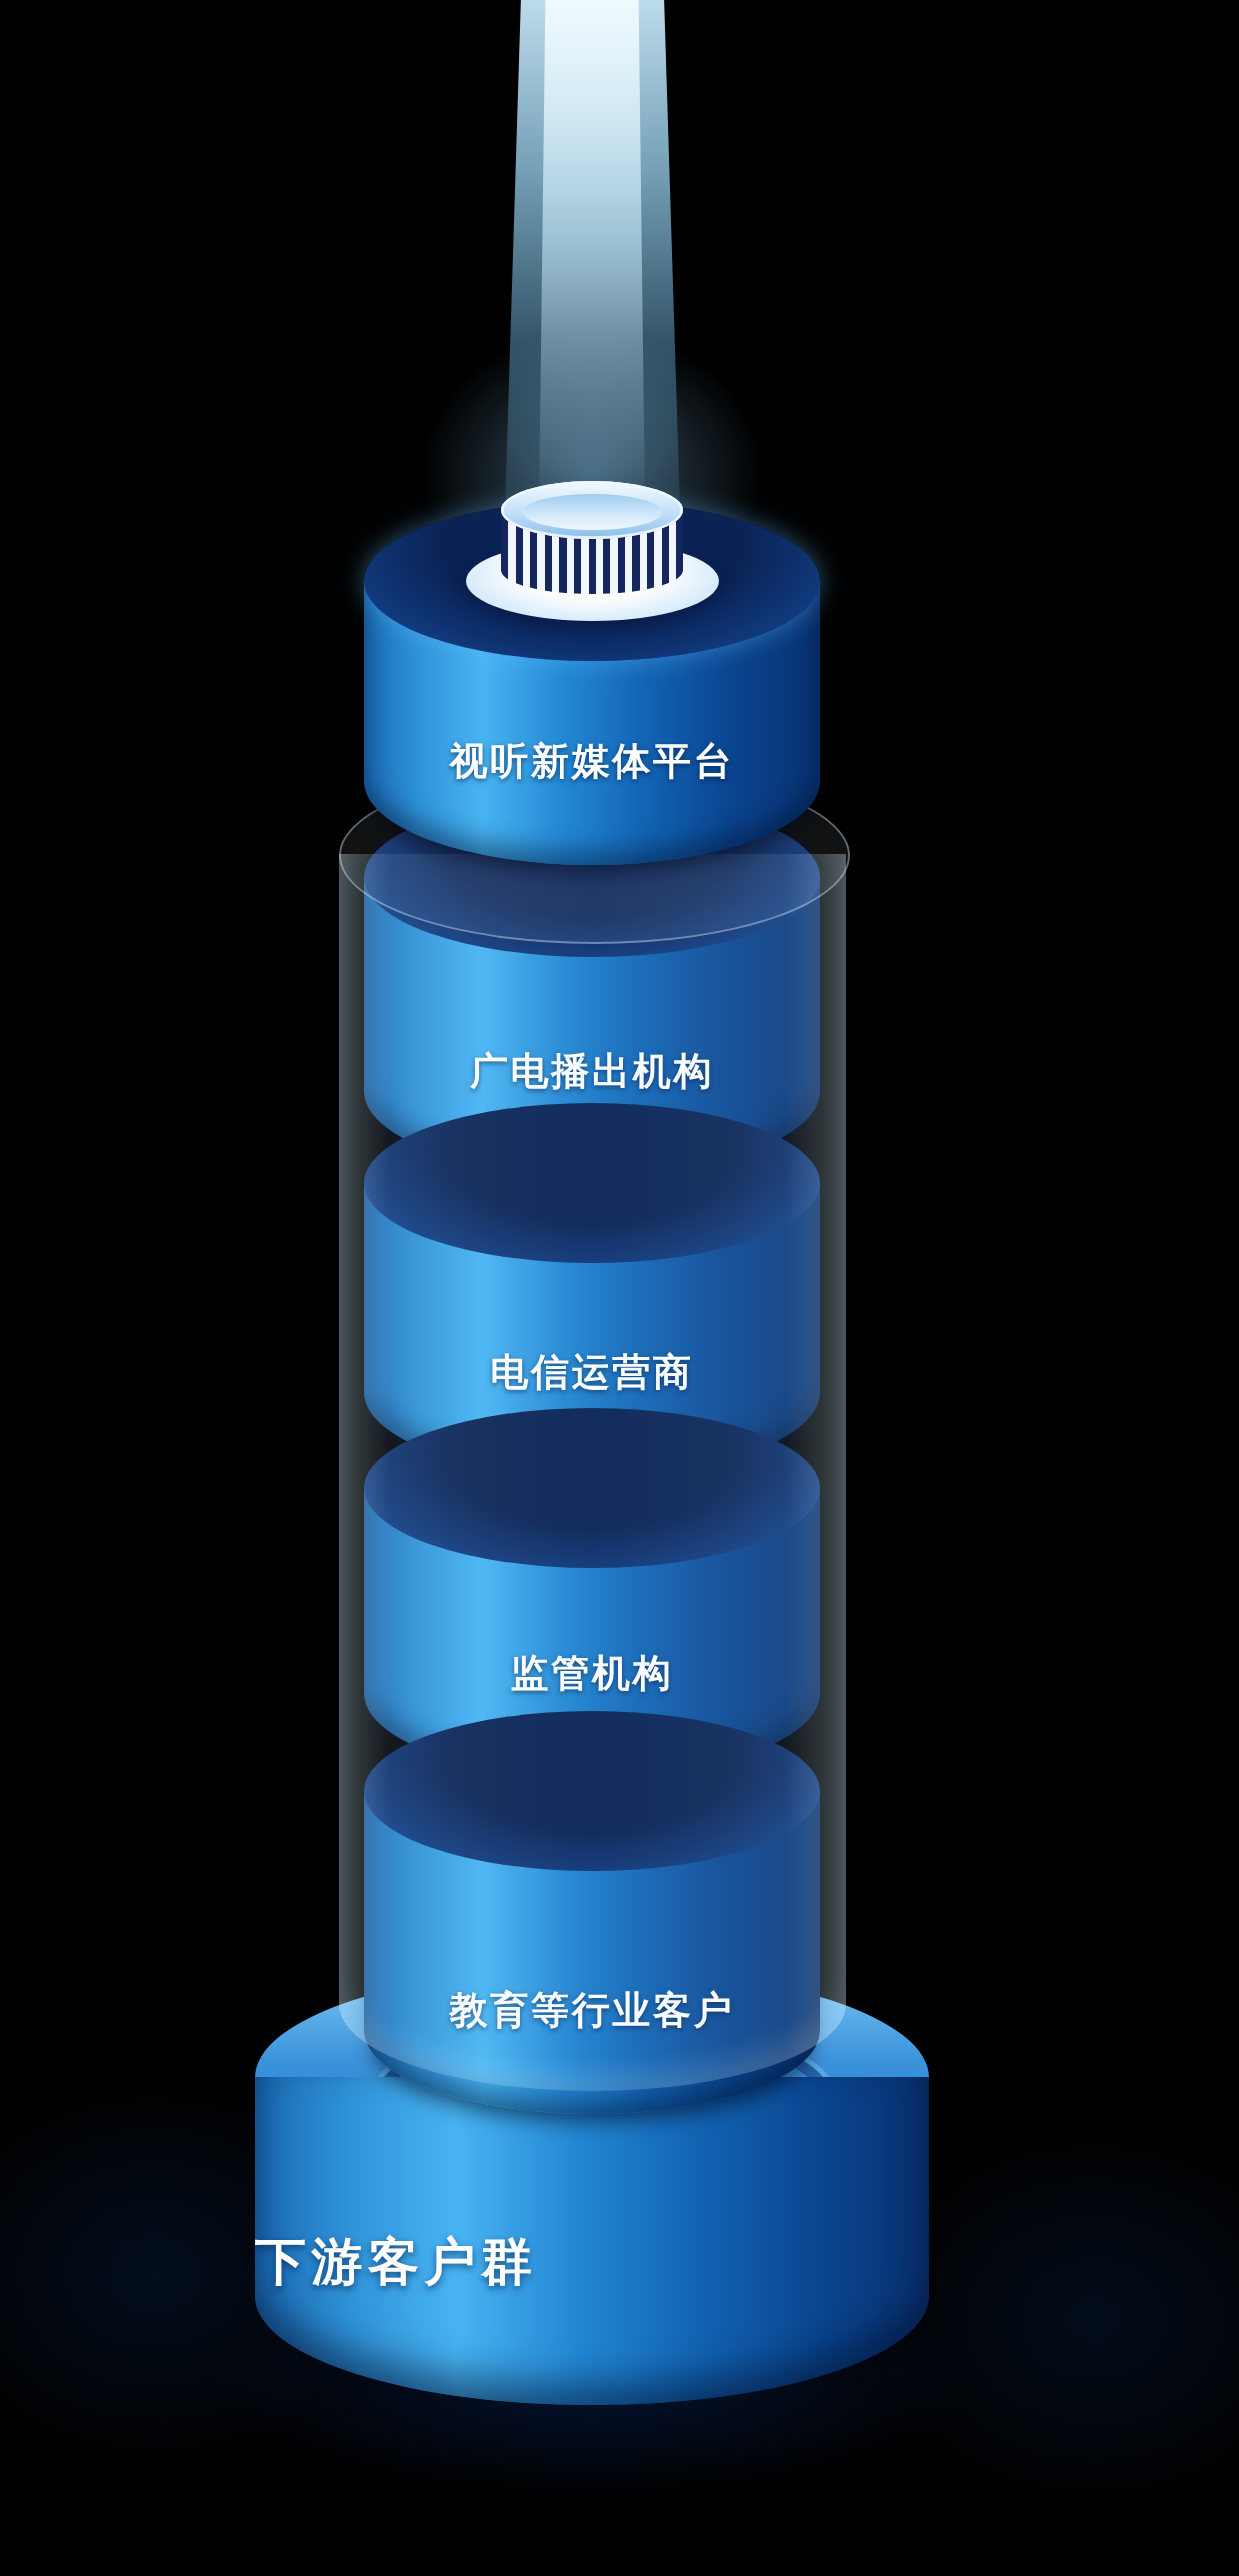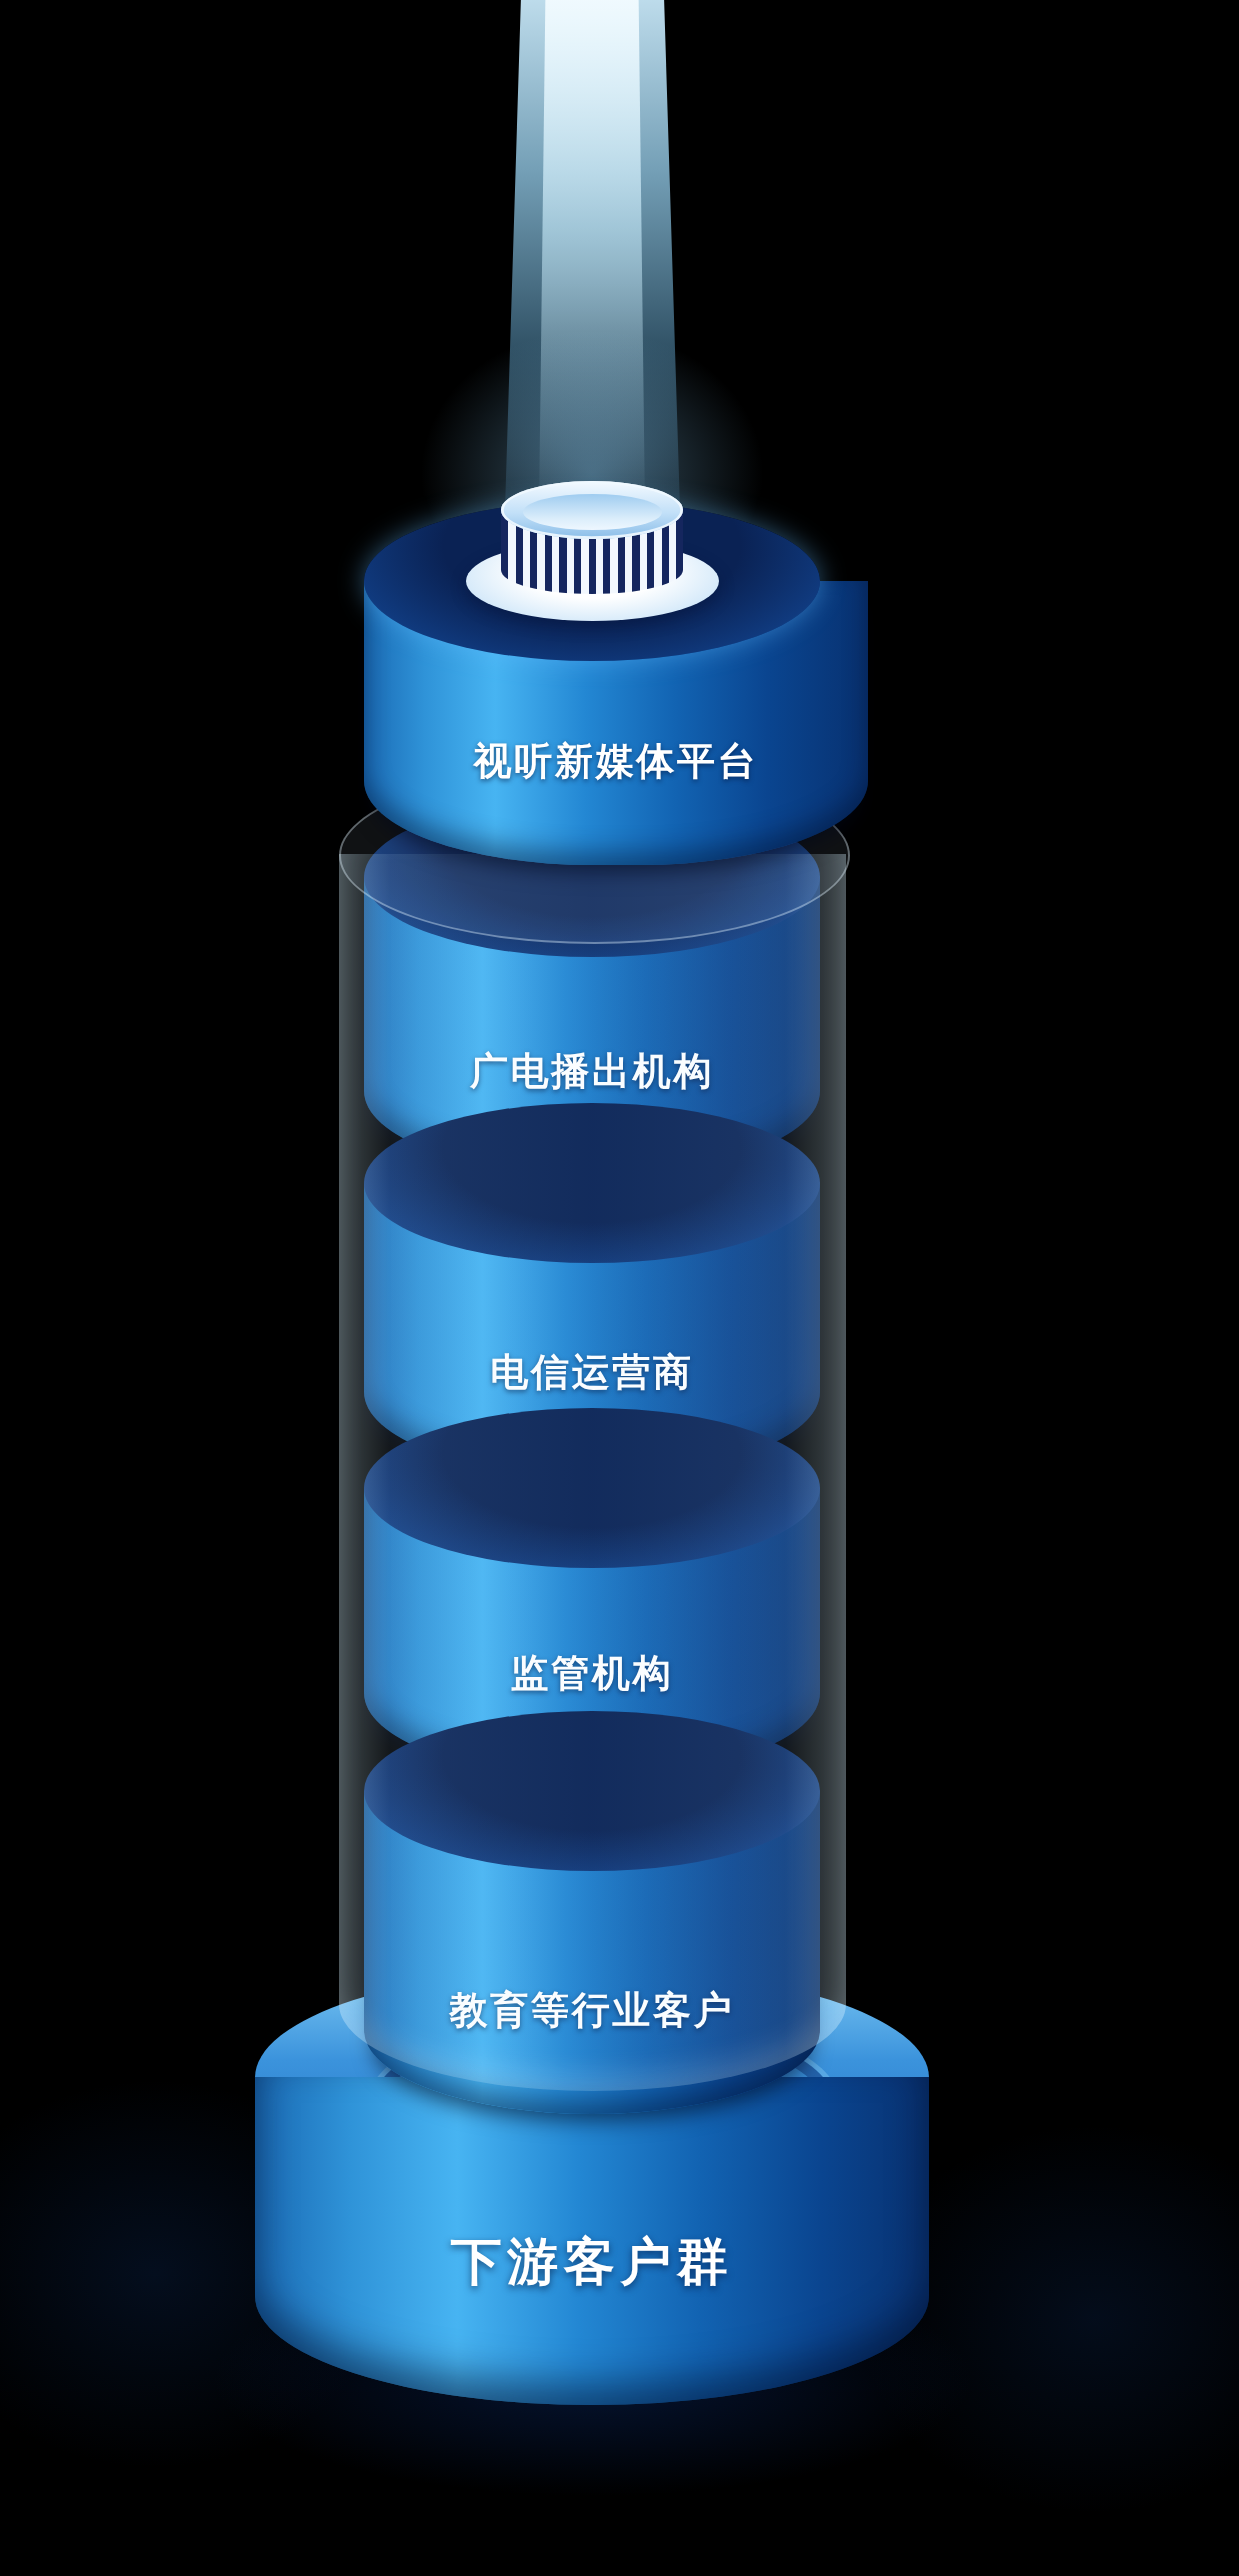--- a/index.html
+++ b/index.html
@@ -75,21 +75,21 @@
       #1263b2 62%, #0a4590 80%, #083170 100%);
     box-shadow:inset 0 -12.8px 24px rgba(3,15,45,.45), 0 16.4px 20px -9px rgba(0,8,28,.55);
   }
   .cyl .label {
     position:absolute; left:0; right:0; bottom:78px; text-align:center;
     color:#ffffff; font-size:38px; font-weight:bold; letter-spacing:2.7px;
     text-shadow:0 1.8px 5.5px rgba(4,20,60,.6);
   }
   .cyl1 { top:501px; z-index:4; }
   .cyl1 .cyl-top { box-shadow:0 0 25.5px rgba(100,190,255,.45); }
-  .cyl1 .cyl-body { height:284px;padding-left:48px; }
+  .cyl1 .cyl-body { height:284px; }
   .cyl2 { top:797px; }  .cyl2 .cyl-body { height:298px; }
   .cyl3 { top:1103px; } .cyl3 .cyl-body { height:293px; }
   .cyl4 { top:1408px; } .cyl4 .cyl-body { height:289px; }
   .cyl5 { top:1711px; } .cyl5 .cyl-body { height:323px; }
 
   
   .tube { left:339px; top:767px; width:507px; height:1323px; z-index:3; pointer-events:none; }
   .tube .tube-top {
     position:absolute; left:0; top:0; width:507px; height:173px;
     border-radius:50%;
@@ -121,21 +121,21 @@
   }
   .base .base-body {
     position:absolute; left:0; top:109px; width:674px; height:328px;
     border-radius:0 0 337px 337px / 0 0 109px 109px;
     background:linear-gradient(90deg,
       #1a6ab4 0%, #2f93d8 14%, #47b4f2 30%, #2387d3 48%,
       #1263b2 66%, #0a4590 84%, #083170 100%);
     box-shadow:inset 0 -20px 38px rgba(2,12,40,.55);
   }
   .base .label {
-    position:absolute; left:0; right:0; bottom:108px; text-align:center;
+    position:absolute; left:0; right:0; bottom:108px; 
     color:#ffffff; font-size:51px; font-weight:bold; letter-spacing:5.5px;
     text-shadow:0 2.7px 7.3px rgba(4,20,60,.6);
   }
 
   
   .ground-shadow {
     left:210px; top:2260px; width:765px; height:237px; z-index:0;
     border-radius:50%;
     background:radial-gradient(ellipse at center, rgba(10,40,100,.5) 0%, rgba(0,0,0,0) 70%);
   }

